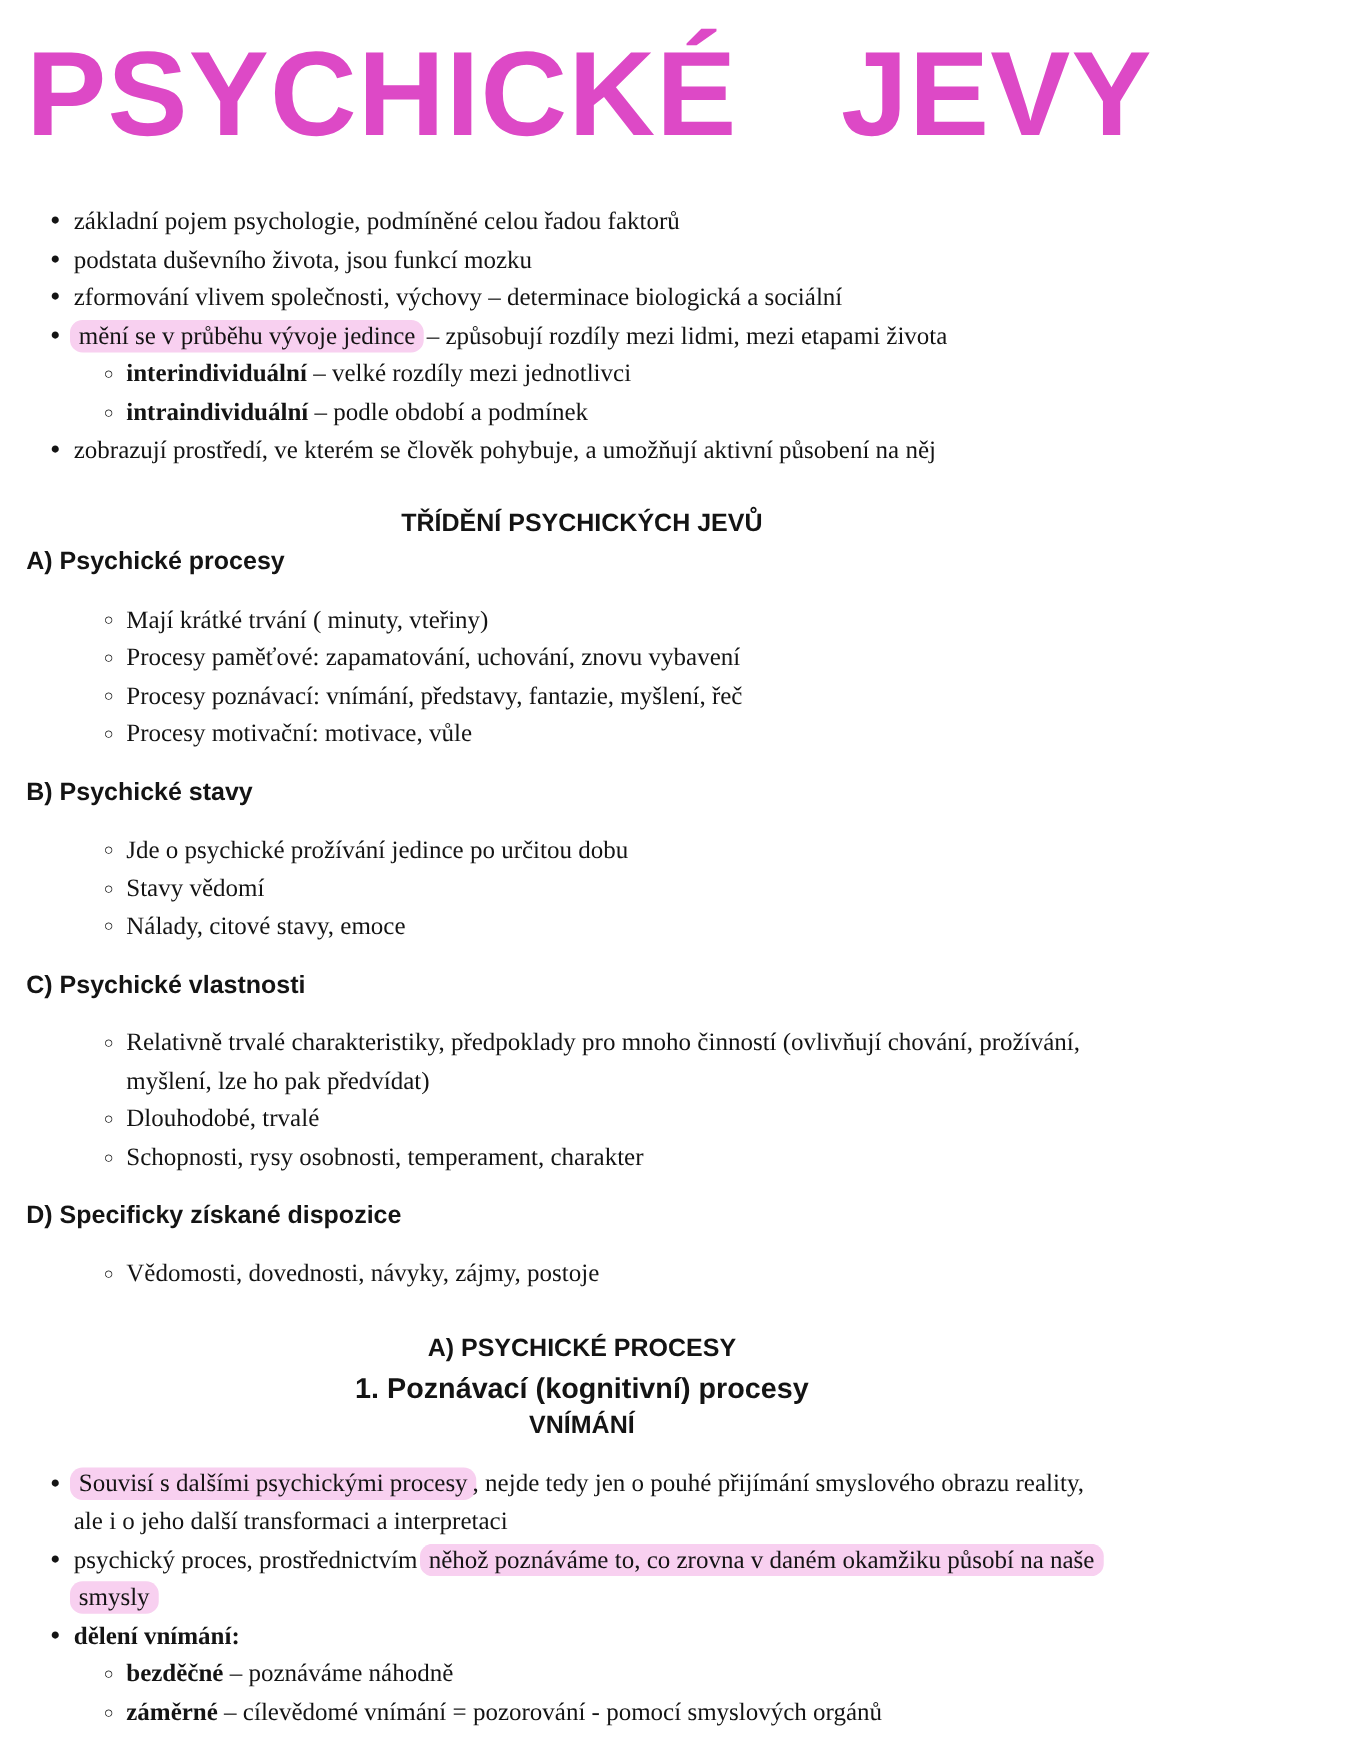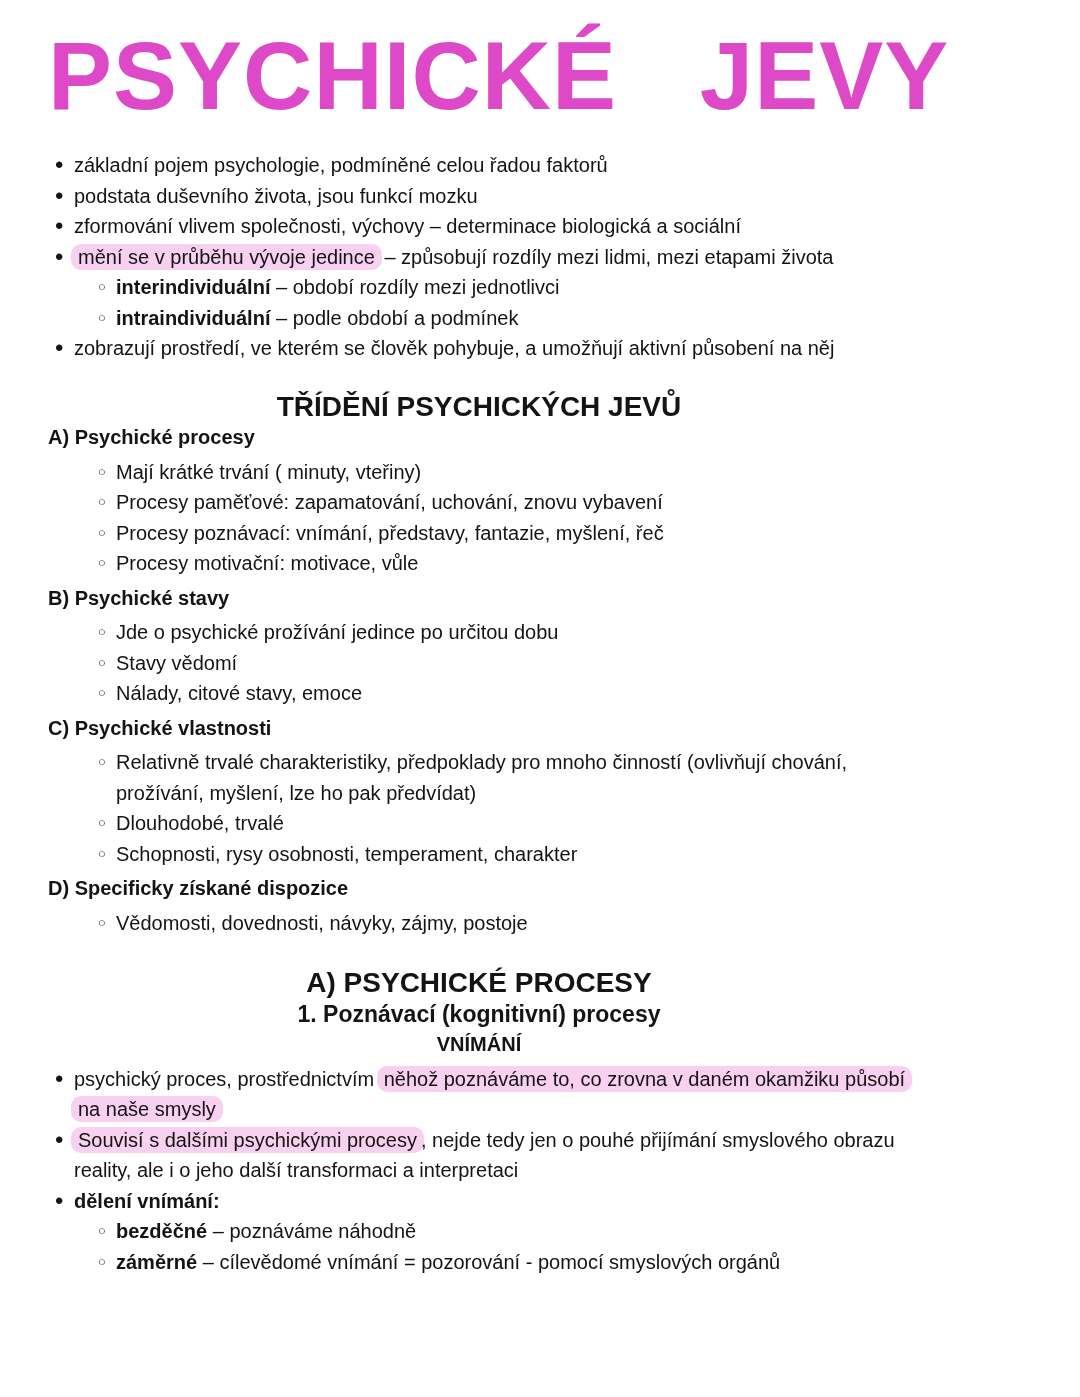--- a/index.html
+++ b/index.html
@@ -15,37 +15,38 @@
     background:#ffffff;
     color:var(--ink);
     font-family:"Liberation Sans", sans-serif;
     font-size:20px;
     line-height:30.5px;
     overflow:hidden;
   }
   .page{
     width:940px;
     height:1397px;
-    padding:6px 30px 0 48px;
+    padding:6px 30px 0 21px;
   }
   .title{
     margin:0 0 4px 0;
     text-align:center;
     color:var(--pink);
     font-size:96px;
     line-height:140px;
     font-weight:bold;
     letter-spacing:1px;
     word-spacing:55px;
     white-space:nowrap;
   }
   ul.blist{
     list-style:none;
-    margin:4px;
+    margin:16px;
     padding:0;
+    font-family:Liberation Serif, serif;
   }
   li.l1{
     position:relative;
     padding-left:22px;
   }
   li.l1::before{
     content:"\2022";
     position:absolute;
     left:3px;
     top:0;
@@ -58,21 +59,21 @@
   }
   li.l2::before{
     content:"\25CB";
     position:absolute;
     left:0;
     top:0;
     font-size:13px;
   }
   .center-heading{
     margin:28px 0 0 0;
-    font-size:28px;
+    font-size:20px;
     line-height:30.5px;
     font-weight:bold;
     text-align:center;
   }
   .center-heading.second{
     margin-top:30px;
   }
   .center-subheading{
     margin:0;
     font-size:23px;
@@ -104,21 +105,21 @@
 
 <div class="page">
 
   <h1 class="title">PSYCHICKÉ JEVY</h1>
 
   <ul class="blist" id="intro-list">
       <li class="l1"><span>základní pojem psychologie, podmíněné celou řadou faktorů</span></li>
       <li class="l1"><span>podstata duševního života, jsou funkcí mozku</span></li>
       <li class="l1"><span>zformování vlivem společnosti, výchovy – determinace biologická a sociální</span></li>
       <li class="l1"><span class="hl">mění se v průběhu vývoje jedince</span><span> – způsobují rozdíly mezi lidmi, mezi etapami života</span></li>
-      <li class="l2"><span class="b">interindividuální</span><span> – období rozdíly mezi jednotlivci</span></li>
+      <li class="l2"><span class="b">interindividuální</span><span> – velké rozdíly mezi jednotlivci</span></li>
       <li class="l2"><span class="b">intraindividuální</span><span> – podle období a podmínek</span></li>
       <li class="l1"><span>zobrazují prostředí, ve kterém se člověk pohybuje, a umožňují aktivní působení na něj</span></li>
     </ul>
 
   <h2 class="center-heading">TŘÍDĚNÍ PSYCHICKÝCH JEVŮ</h2>
 
   <div id="classification-groups">
       <div class="group-heading">A) Psychické procesy</div>
       <ul class="blist">
         <li class="l2">Mají krátké trvání ( minuty, vteřiny)</li>
@@ -142,20 +143,20 @@
       <ul class="blist">
         <li class="l2">Vědomosti, dovednosti, návyky, zájmy, postoje</li>
       </ul>
     </div>
 
   <h2 class="center-heading second">A) PSYCHICKÉ PROCESY</h2>
   <h3 class="center-subheading">1. Poznávací (kognitivní) procesy</h3>
   <div class="left-subheading">VNÍMÁNÍ</div>
 
   <ul class="blist" id="vnimani-list">
+      <li class="l1"><span class="hl">Souvisí s dalšími psychickými procesy</span><span>, nejde tedy jen o pouhé přijímání smyslového obrazu reality, ale i o jeho další transformaci a interpretaci</span></li>
       <li class="l1"><span>psychický proces, prostřednictvím </span><span class="hl">něhož poznáváme to, co zrovna v daném okamžiku působí na naše smysly</span></li>
-      <li class="l1"><span class="hl">Souvisí s dalšími psychickými procesy</span><span>, nejde tedy jen o pouhé přijímání smyslového obrazu reality, ale i o jeho další transformaci a interpretaci</span></li>
       <li class="l1"><span class="b">dělení vnímání:</span></li>
       <li class="l2"><span class="b">bezděčné</span><span> – poznáváme náhodně</span></li>
       <li class="l2"><span class="b">záměrné</span><span> – cílevědomé vnímání = pozorování - pomocí smyslových orgánů</span></li>
     </ul>
 
 </div>
 
 </body></html>

